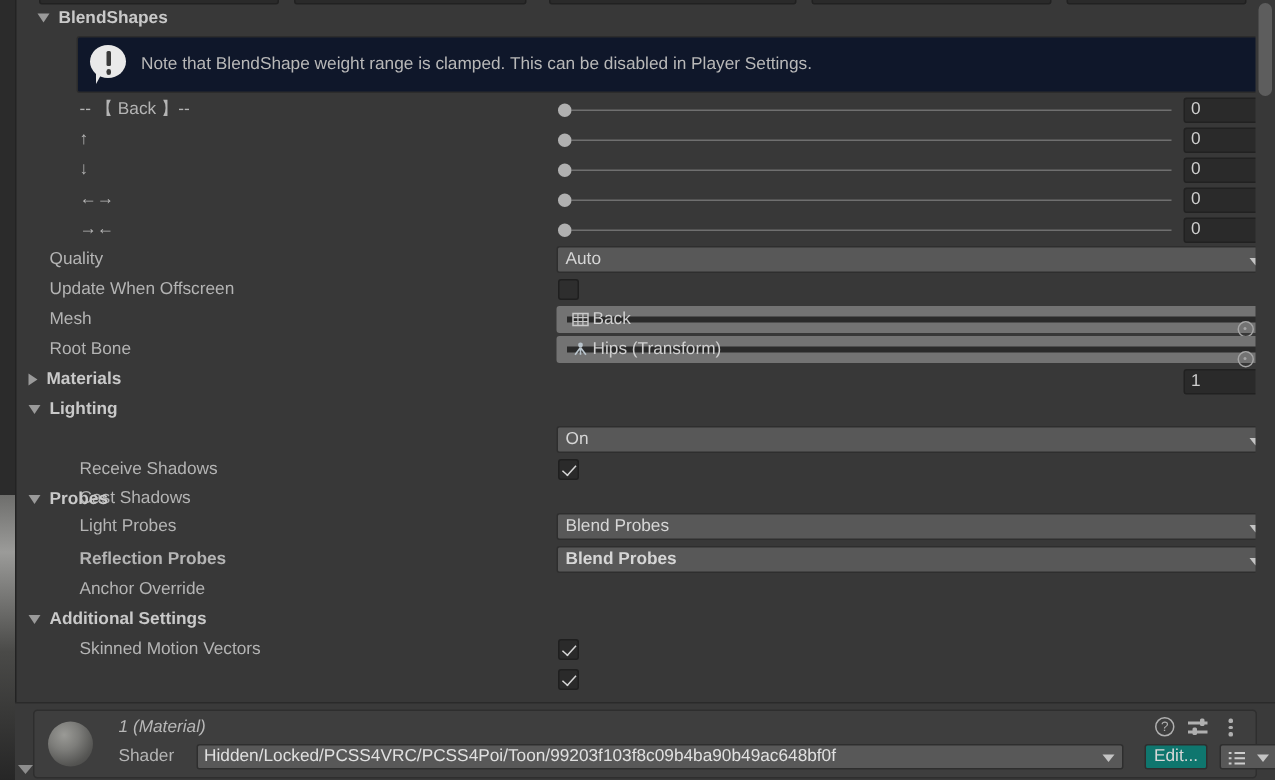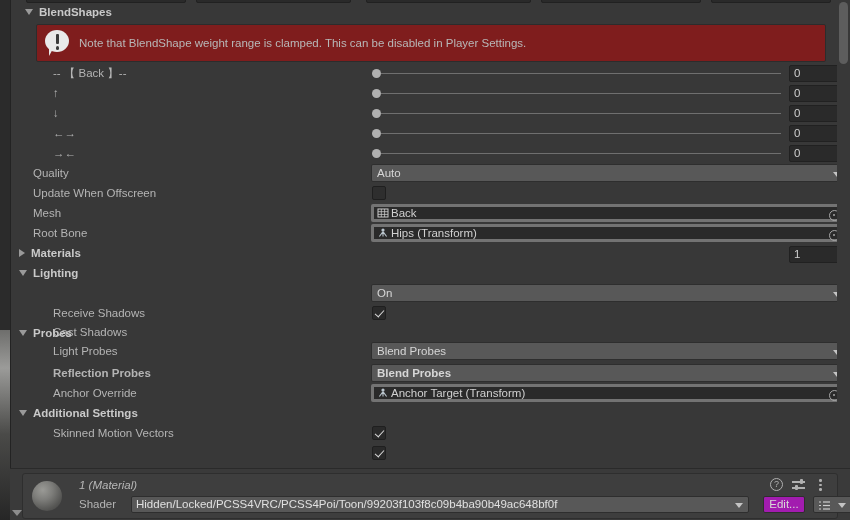--- a/index.html
+++ b/index.html
@@ -67,22 +67,22 @@
   }
 
   .row { position: absolute; left: 0; width: 840px; height: 20px; }
   .lbl {
     position: absolute; top: 0; height: 20px; line-height: 20px;
     color: #b4b4b4; font-size: 11.5px; white-space: nowrap;
   }
 
   
   .helpbox {
-    position: absolute; left: 25px; top: 24px; width: 790px; height: 38px;
-    background: #7f1d1d; border: 1px solid #2c2c2c; border-radius: 2px;
+    position: absolute; left: 40px; top: 24px; width: 790px; height: 38px;
+    background: #0f172a; border: 1px solid #2c2c2c; border-radius: 2px;
     display: flex; align-items: center;
   }
   .help-icon {
     width: 26px; height: 26px; margin-left: 8px; margin-right: 8px;
     position: relative; flex: none;
   }
   .help-icon .bub {
     position: absolute; left: 0; top: 0; width: 24px; height: 22px;
     background: #e9e9e9; border-radius: 50%;
   }
@@ -126,21 +126,21 @@
   .dd-arrow {
     position: absolute; right: 5px; top: 7px;
     width: 0; height: 0;
     border-left: 4px solid transparent; border-right: 4px solid transparent;
     border-top: 5px solid #c4c4c4;
   }
 
   
   .objfield {
     position: absolute; left: 360px; top: 1px; width: 476px; height: 18px;
-    background: #2a2a2a; border: 3px solid #737373; border-radius: 2px;
+    background: #2a2a2a; border: 7px solid #737373; border-radius: 2px;
     color: #d0d0d0; font-size: 11.5px; line-height: 16px;
     display: flex; align-items: center; padding-left: 3px;
   }
   .obj-ico { width: 12px; height: 12px; margin-right: 2px; flex: none; }
   .obj-target {
     position: absolute; right: 4px; top: 3px; width: 11px; height: 11px;
     border: 1.4px solid #a6a6a6; border-radius: 50%;
   }
   .obj-target::after {
     content: ""; position: absolute; left: 2.8px; top: 2.8px;
@@ -178,21 +178,21 @@
   }
   .shader-lbl { position: absolute; left: 56px; top: 24px; font-size: 11.5px; color: #b4b4b4; }
   .shader-dd {
     position: absolute; left: 108px; top: 22px; width: 618px; height: 17px;
     background: #585858; border: 1px solid #2e2e2e; border-radius: 2px;
     color: #e0e0e0; font-size: 11.5px; line-height: 15px; padding-left: 4px;
     white-space: nowrap; overflow: hidden;
   }
   .edit-btn {
     position: absolute; left: 740px; top: 22px; width: 42px; height: 17px;
-    background: #a21caf; border: 1px solid #2e2e2e; border-radius: 2px;
+    background: #0f766e; border: 1px solid #2e2e2e; border-radius: 2px;
     color: #d8d8d8; font-size: 11.5px; line-height: 15px; text-align: center;
   }
   .preset-btn {
     position: absolute; left: 790px; top: 22px; width: 40px; height: 17px;
     background: #585858; border: 1px solid #2e2e2e; border-radius: 2px;
   }
   .foot-icons { position: absolute; right: 10px; top: 4px; display: flex; gap: 9px; align-items: center; }
   .ic { width: 13px; height: 13px; position: relative; }
   .ic-help {
     border: 1.4px solid #b0b0b0; border-radius: 50%;
@@ -378,30 +378,20 @@
     <div class="row" style="top:363px;font-weight:bold;">
       <div class="lbl" style="left:42px;">Reflection Probes</div>
       <div class="dropdown">
         <span>Blend Probes</span>
         <span class="dd-arrow"></span>
       </div>
     </div>
 
     <div class="row" style="top:383px;">
       <div class="lbl" style="left:42px;">Anchor Override</div>
-      <div class="objfield">
-        <span class="obj-ico">
-          <svg viewBox="0 0 12 12" width="12" height="12">
-            <circle cx="6" cy="3" r="1.6" fill="#b9c4cc"></circle>
-            <path d="M6 4.6 L2.4 9.5 M6 4.6 L9.6 9.5 M6 4.6 L6 9.5" stroke="#b9c4cc" stroke-width="1.1" fill="none"></path>
-          </svg>
-        </span>
-        <span>Anchor Target (Transform)</span>
-        <span class="obj-target"></span>
-      </div>
     </div>
 
     <div class="foldout" style="left:8px; top:403px;">
       <span class="tri"></span>
       <span>Additional Settings</span>
     </div>
 
     <div class="row" style="top:423px;">
       <div class="lbl" style="left:42px;">Skinned Motion Vectors</div>
       <div class="cbox checked">

